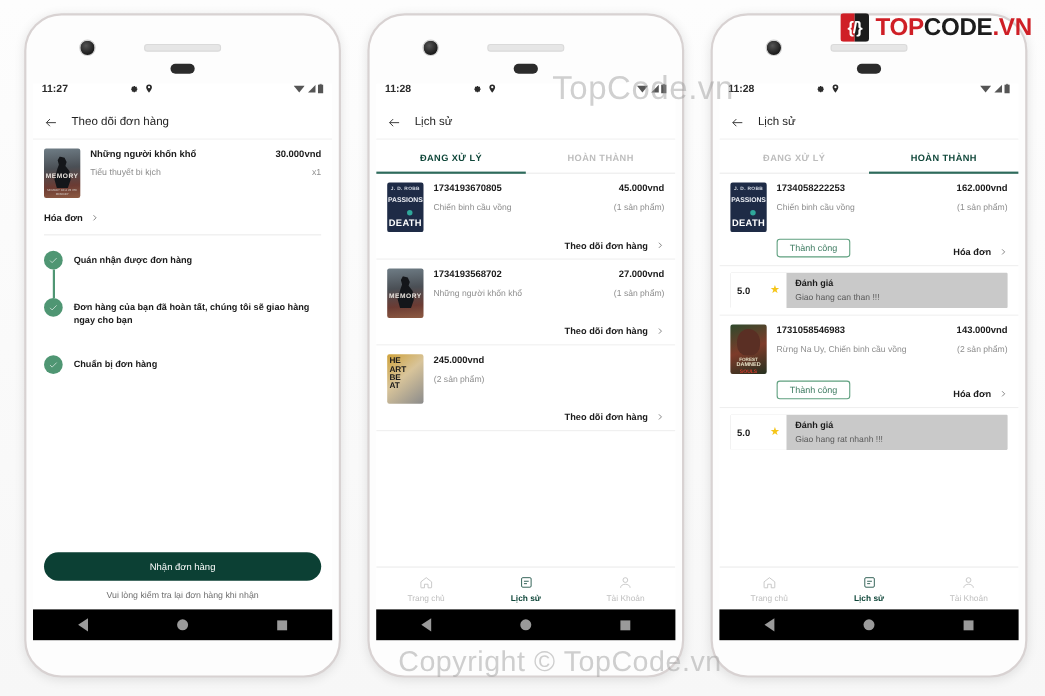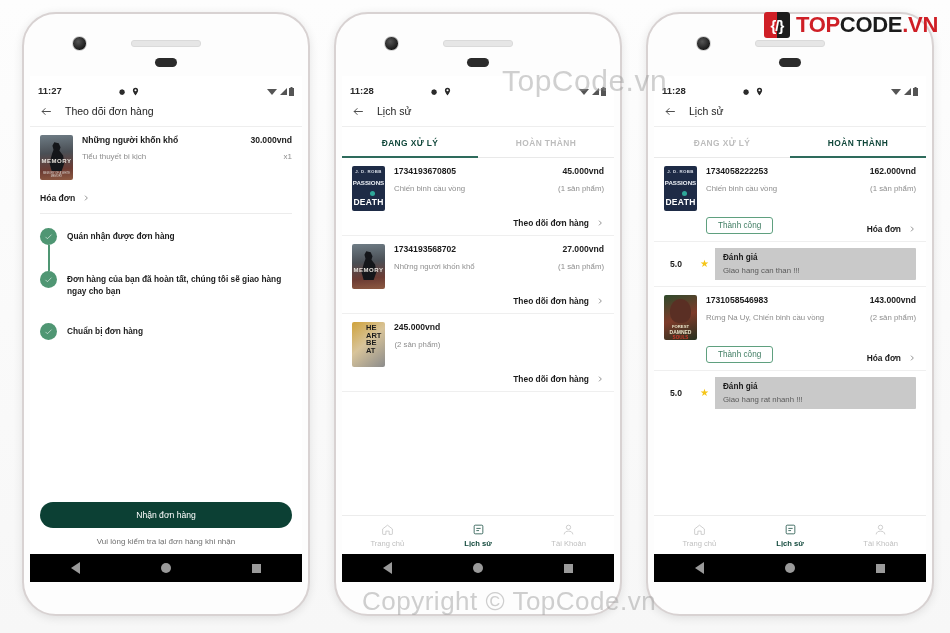--- a/index.html
+++ b/index.html
@@ -86,21 +86,21 @@
     width: 22px; height: 9px; border-radius: 5px; background: #2b2b2b;
   }
 
   .screen {
     position: absolute; left: 6px; right: 6px; top: 62px;
     height: 478px; background: #ffffff; overflow: hidden;
   }
 
   
   .statusbar {
-    height: 20px; display: flex; align-items: flex-end;
+    height: 20px; display: flex; align-items: flex-start;
     padding: 0 8px; font-size: 9px; color: #2b2b2b; gap: 48px;
   }
   .sb-time { font-weight: bold; font-size: 9.5px; }
   .sb-icons-l { display: flex; gap: 5px; margin-left: 7px; align-items: center; }
   .sb-spacer { flex: 1; }
   .sb-icons-r { display: flex; gap: 2px; align-items: center; }
   .ico-gear, .ico-loc { width: 9px; height: 9px; fill: #2b2b2b; display: block; }
   .ico-wifi, .ico-sig, .ico-bat { display: block; fill: #555; }
 
   
@@ -149,21 +149,21 @@
     position: absolute; left: 56%; top: 25px; width: 5px; height: 5px;
     border-radius: 50%; background: #2fa89a;
   }
   .cover-death .l3 {
     position: absolute; left: 0; right: 0; bottom: 4px; text-align: center;
     color: #ffffff; font: bold 8.5px "Liberation Sans", sans-serif; letter-spacing: 0.3px;
   }
   .cover-heart { background: linear-gradient(140deg,#cfa23a 0%,#d8c49a 45%,#8b8b8b 100%); }
   .cover-heart .hb {
     position: absolute; left: 2px; top: 2px;
-    color: #1a1a1a; font: bold 7.5px/7.5px "Liberation Sans", sans-serif; margin-left: 12px;
+    color: #1a1a1a; font: bold 7.5px/7.5px "Liberation Sans", sans-serif;
   }
   .cover-heart .sub {
     position: absolute; left: 3px; top: 21px;
     color: #c02a2a; font: bold 3.4px "Liberation Sans", sans-serif;
   }
   .cover-forest { background: linear-gradient(160deg,#2e4a2c 0%,#7d3b2a 50%,#25301f 100%); }
   .cover-forest .tree {
     position: absolute; left: 18%; top: 8%; width: 64%; height: 55%;
     background: #5a2f24; border-radius: 50% 50% 40% 40%;
   }

